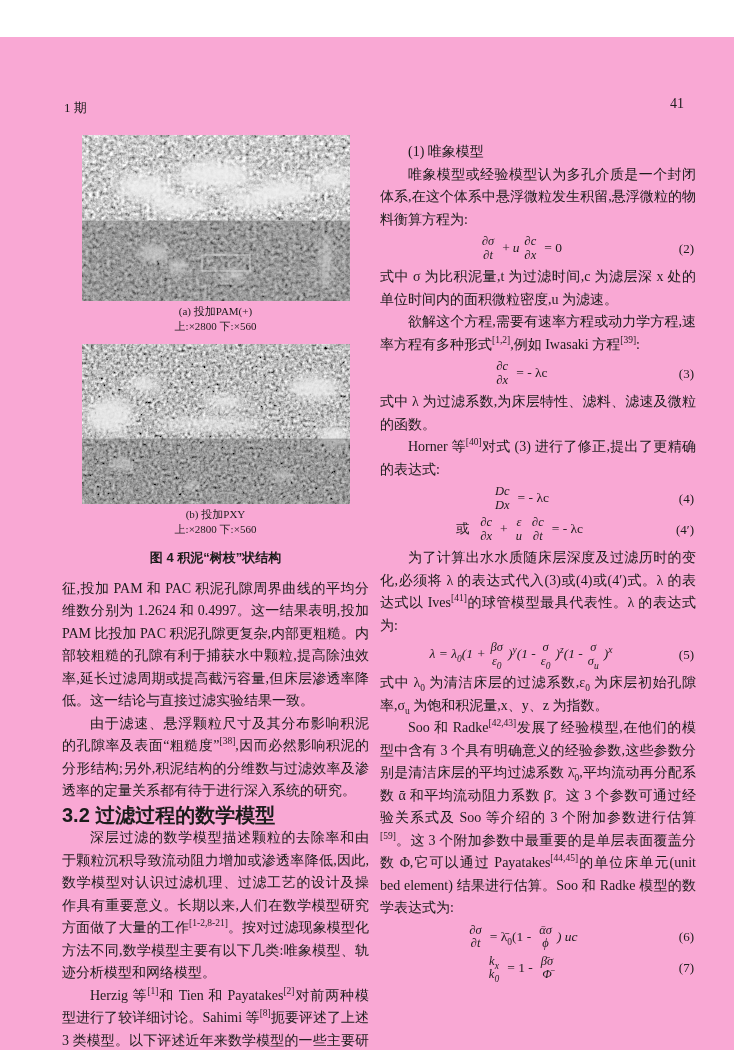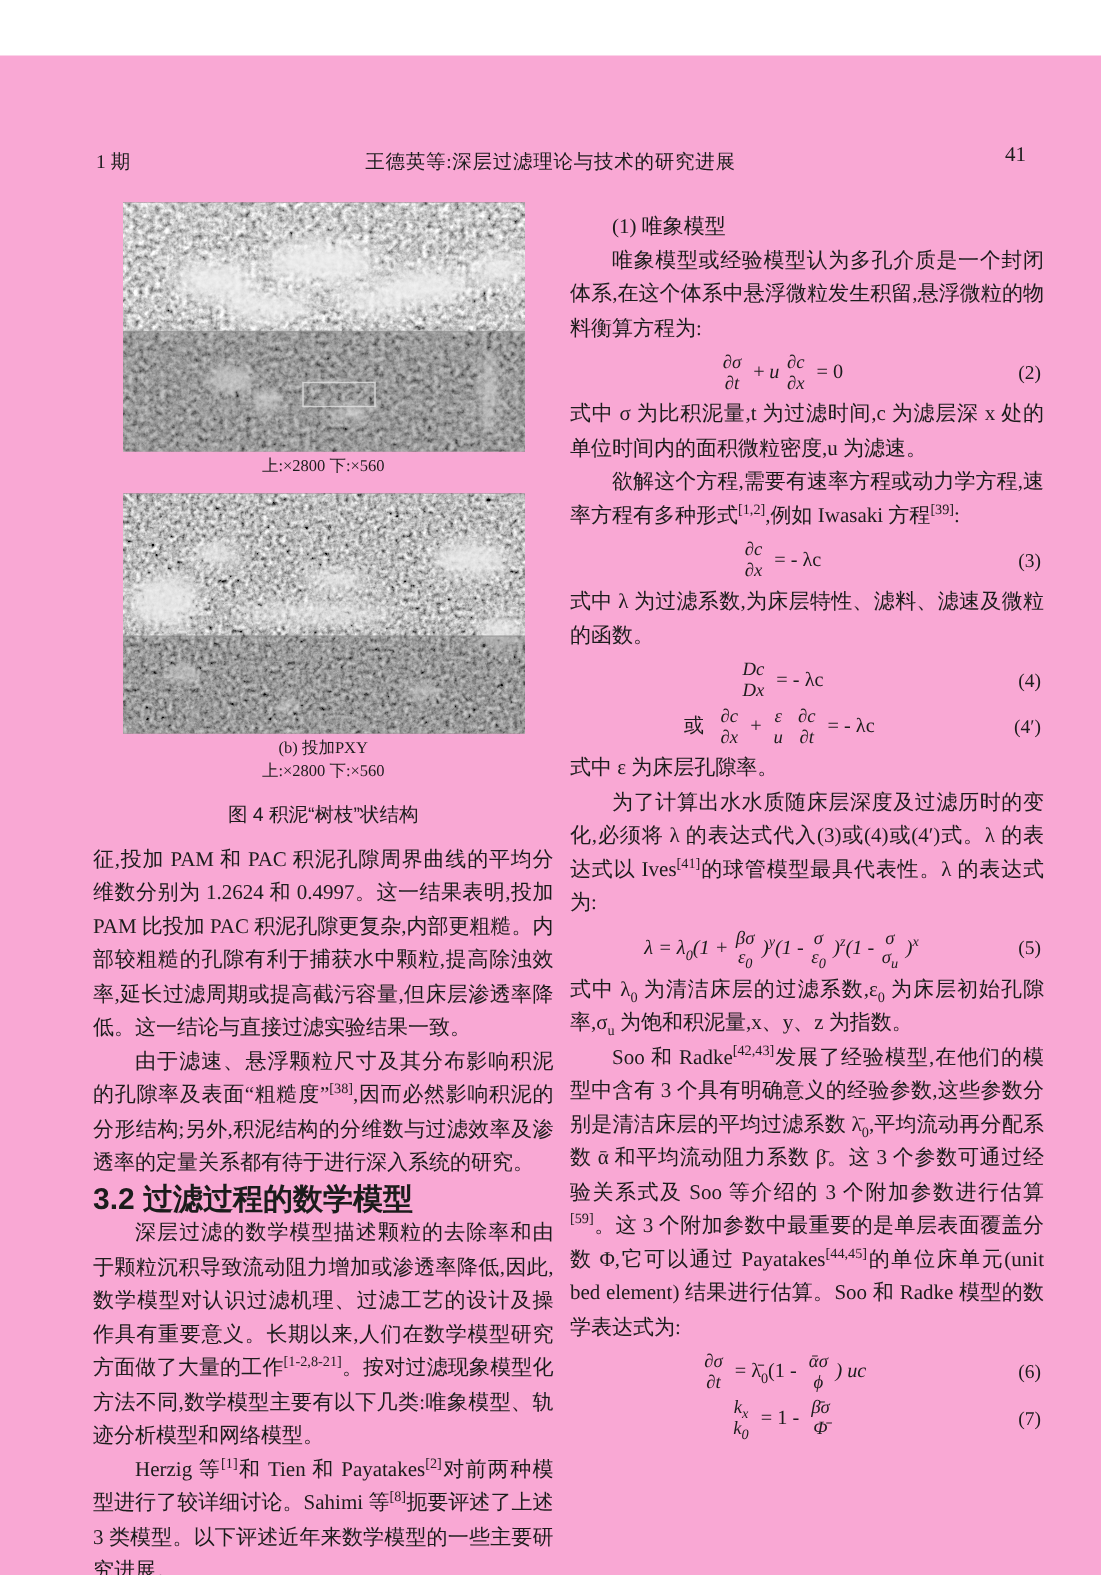--- a/index.html
+++ b/index.html
@@ -23,39 +23,38 @@
   #colR{left:380px;width:316px;top:104px;}
   p.body{margin:0;text-indent:2em;}
   p.noindent{text-indent:0;}
   .subhead{font-family:"Liberation Sans","DejaVu Sans",sans-serif;font-weight:bold;font-size:20px;margin:1px 0;text-indent:0;}
   sup{font-size:9.5px;line-height:0;}
   sub{font-size:9.5px;line-height:0;}
   
   .figblock{text-align:center;margin-bottom:8px;}
   .micro{display:block;margin:0 auto;background:#555;}
   .cap{font-size:11px;line-height:15px;margin-top:3px;color:#1c1c1c;}
-  .figtitle{font-family:"Liberation Sans","DejaVu Sans",sans-serif;font-weight:normal;font-size:13px;margin-top:10px;margin-bottom:6px;text-align:center;}
+  .figtitle{font-family:"Liberation Sans","DejaVu Sans",sans-serif;font-weight:bold;font-size:13px;margin-top:10px;margin-bottom:6px;text-align:center;}
   
   .eqrow{position:relative;display:flex;justify-content:center;align-items:center;
          margin:4px 0;padding-right:34px;font-size:13.5px;line-height:1.1;text-indent:0;}
   .eqnum{position:absolute;right:2px;top:50%;transform:translateY(-50%);font-size:13px;font-style:normal;}
   .frac{display:inline-flex;flex-direction:column;align-items:center;vertical-align:middle;margin:0 4px;}
   .frac .fn,.frac .fd{display:block;font-size:12.5px;line-height:13.5px;padding:0 1px;}
   .m{font-style:italic;}
   .op{margin:0 3px;font-style:normal;}
   .pre{margin-right:6px;font-style:normal;}
 </style>
 </head>
 <body>
 
 <div id="page">
 
   <div id="hdr">
     <span class="issue">1 期</span>
-    <span class="rtitle">王德英等:深层过滤理论与技术的研究进展</span>
     <span class="pageno">41</span>
   </div>
 
   <div id="colL" class="col">
 
     <div class="figblock">
 
       <svg class="micro" width="268" height="166" xmlns="http://www.w3.org/2000/svg">
         <defs>
           <filter id="nA">
@@ -87,20 +86,21 @@
         <g filter="url(#bA2)" fill="#dcdcdc" opacity="0.55">
           <ellipse cx="72" cy="118" rx="15" ry="9"></ellipse>
           <ellipse cx="96" cy="132" rx="10" ry="7"></ellipse>
           <ellipse cx="152" cy="140" rx="12" ry="5"></ellipse>
           <ellipse cx="244" cy="126" rx="5" ry="28"></ellipse>
         </g>
         <line x1="0" y1="86" x2="268" y2="86" stroke="#8f8f8f" stroke-width="1" opacity="0.7"></line>
         <rect x="120" y="120" width="48" height="16" fill="none" stroke="#e3e3e3" stroke-width="1" opacity="0.8"></rect>
       </svg>
       <div class="cap">
+        <div>(a) 投加PAM(+)</div>
         <div>上:×2800 下:×560</div>
       </div>
 
       <svg class="micro" width="268" height="160" style="margin-top:10px" xmlns="http://www.w3.org/2000/svg">
         <defs>
           <filter id="nB">
               <feTurbulence type="fractalNoise" baseFrequency="0.33" numOctaves="3" seed="42"></feTurbulence>
             <feColorMatrix type="matrix" values="0.33 0.33 0.33 0 0  0.33 0.33 0.33 0 0  0.33 0.33 0.33 0 0  0 0 0 0 1"></feColorMatrix>
             <feComponentTransfer>
                 <feFuncR type="linear" slope="2.2" intercept="-0.58"></feFuncR>
@@ -173,20 +173,21 @@
     <div class="eqrow">
       <span class="frac">
           <span class="fn m">∂c</span>
           <span class="fd m">∂x</span>
         </span>
       <span class="m op">= - λc</span>
       <span class="eqnum">(3)</span>
     </div>
 
     <p class="body noindent">式中 λ 为过滤系数,为床层特性、滤料、滤速及微粒的函数。</p>
+    <p class="body">Horner 等<sup>[40]</sup>对式 (3) 进行了修正,提出了更精确的表达式:</p>
 
     <div class="eqrow">
       <span class="frac">
           <span class="fn m">Dc</span>
           <span class="fd m">Dx</span>
         </span>
       <span class="m op">= - λc</span>
       <span class="eqnum">(4)</span>
     </div>
 
@@ -202,21 +203,20 @@
           <span class="fd m">u</span>
         </span>
       <span class="frac">
           <span class="fn m">∂c</span>
           <span class="fd m">∂t</span>
         </span>
       <span class="m op">= - λc</span>
       <span class="eqnum">(4′)</span>
     </div>
 
-    <p class="body noindent">式中 ε 为床层孔隙率。</p>
     <p class="body">为了计算出水水质随床层深度及过滤历时的变化,必须将 λ 的表达式代入(3)或(4)或(4′)式。λ 的表达式以 Ives<sup>[41]</sup>的球管模型最具代表性。λ 的表达式为:</p>
 
     <div class="eqrow">
       <span class="m">λ = λ<sub>0</sub>(1 +</span>
       <span class="frac">
           <span class="fn m">βσ</span>
           <span class="fd m">ε<sub>0</sub></span>
         </span>
       <span class="m">)<sup>y</sup>(1 -</span>
       <span class="frac">

